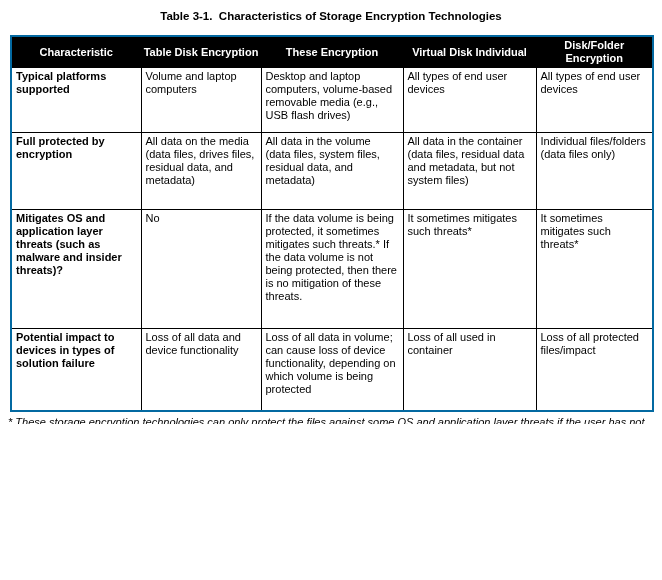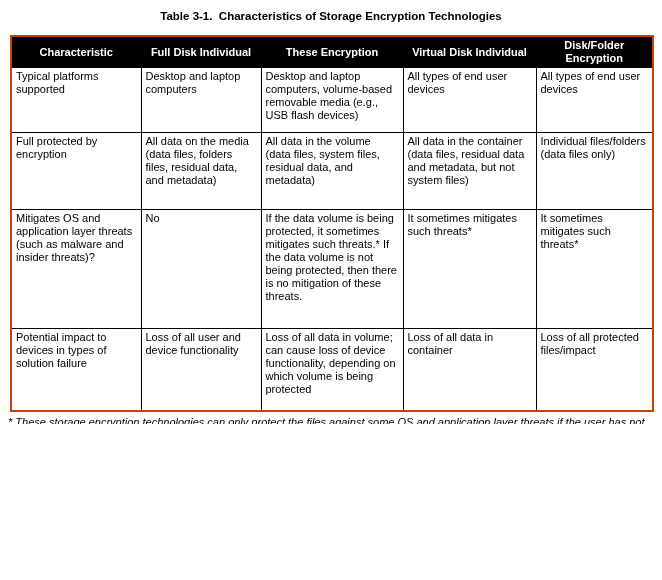--- a/index.html
+++ b/index.html
@@ -23,21 +23,21 @@
     font-weight: bold;
     font-size: 11.5px;
     line-height: 14px;
     white-space: pre-wrap;
   }
   table.enc-table {
     border-collapse: collapse;
     table-layout: fixed;
     width: 642px;
     margin: 12px 9px 0 10px;
-    border: 2px solid #c2410c;
+    border: 2px solid #0369a1;
   }
   col.c0 { width: 130px; }
   col.c1 { width: 120px; }
   col.c2 { width: 142px; }
   col.c3 { width: 133px; }
   col.c4 { width: 117px; }
   th, td {
     border: 1px solid #000000;
     vertical-align: top;
     text-align: left;
@@ -48,21 +48,21 @@
   }
   thead th {
     background: #000000;
     color: #ffffff;
     font-weight: bold;
     text-align: center;
     vertical-align: middle;
     padding: 2px 2px;
   }
   tbody th {
-    font-weight: normal;
+    font-weight: bold;
   }
   tr.hdr { height: 30px; }
   tr.r0 { height: 65px; }
   tr.r1 { height: 77px; }
   tr.r2 { height: 47px; }
   tr.r3 { height: 119px; }
   tr.r4 { height: 82px; }
   tr.r5 { height: 50px; }
   .footnote {
     margin: 3px 6px 12px 8px;
@@ -84,53 +84,53 @@
     <colgroup>
       <col class="c0">
         <col class="c1">
         <col class="c2">
         <col class="c3">
         <col class="c4">
     </colgroup>
     <thead>
       <tr class="hdr">
         <th>Characteristic</th>
-        <th>Full Disk Individual</th>
+        <th>Table Disk Encryption</th>
         <th>These Encryption</th>
         <th>Virtual Disk Individual</th>
         <th>Disk/Folder Encryption</th>
       </tr>
     </thead>
     <tbody>
       <tr class="r0">
         <th>Typical platforms supported</th>
-        <td>Desktop and laptop computers</td>
-        <td>Desktop and laptop computers, volume-based removable media (e.g., USB flash devices)</td>
+        <td>Volume and laptop computers</td>
+        <td>Desktop and laptop computers, volume-based removable media (e.g., USB flash drives)</td>
         <td>All types of end user devices</td>
         <td>All types of end user devices</td>
       </tr>
       <tr class="r1">
         <th>Full protected by encryption</th>
-        <td>All data on the media (data files, folders files, residual data, and metadata)</td>
+        <td>All data on the media (data files, drives files, residual data, and metadata)</td>
         <td>All data in the volume (data files, system files, residual data, and metadata)</td>
         <td>All data in the container (data files, residual data and metadata, but not system files)</td>
         <td>Individual files/folders (data files only)</td>
       </tr>
       <tr class="r3">
         <th>Mitigates OS and application layer threats (such as malware and insider threats)?</th>
         <td>No</td>
         <td>If the data volume is being protected, it sometimes mitigates such threats.* If the data volume is not being protected, then there is no mitigation of these threats.</td>
         <td>It sometimes mitigates such threats*</td>
         <td>It sometimes mitigates such threats*</td>
       </tr>
       <tr class="r4">
         <th>Potential impact to devices in types of solution failure</th>
-        <td>Loss of all user and device functionality</td>
+        <td>Loss of all data and device functionality</td>
         <td>Loss of all data in volume; can cause loss of device functionality, depending on which volume is being protected</td>
-        <td>Loss of all data in container</td>
+        <td>Loss of all used in container</td>
         <td>Loss of all protected files/impact</td>
       </tr>
     </tbody>
   </table>
 
   <div class="footnote">* These storage encryption technologies can only protect the files against some OS and application layer threats if the user has not been authenticated in this session to access the files.  If a single sign-on solution is used, then generally the user is authenticated to the storage encryption technology during OS login, so the files are not protected against these threats once OS login occurs.  If a separate authentication solution is used, the files are protected until that separate authentication is performed.</div>
 
 </div>
 
 </body></html>

